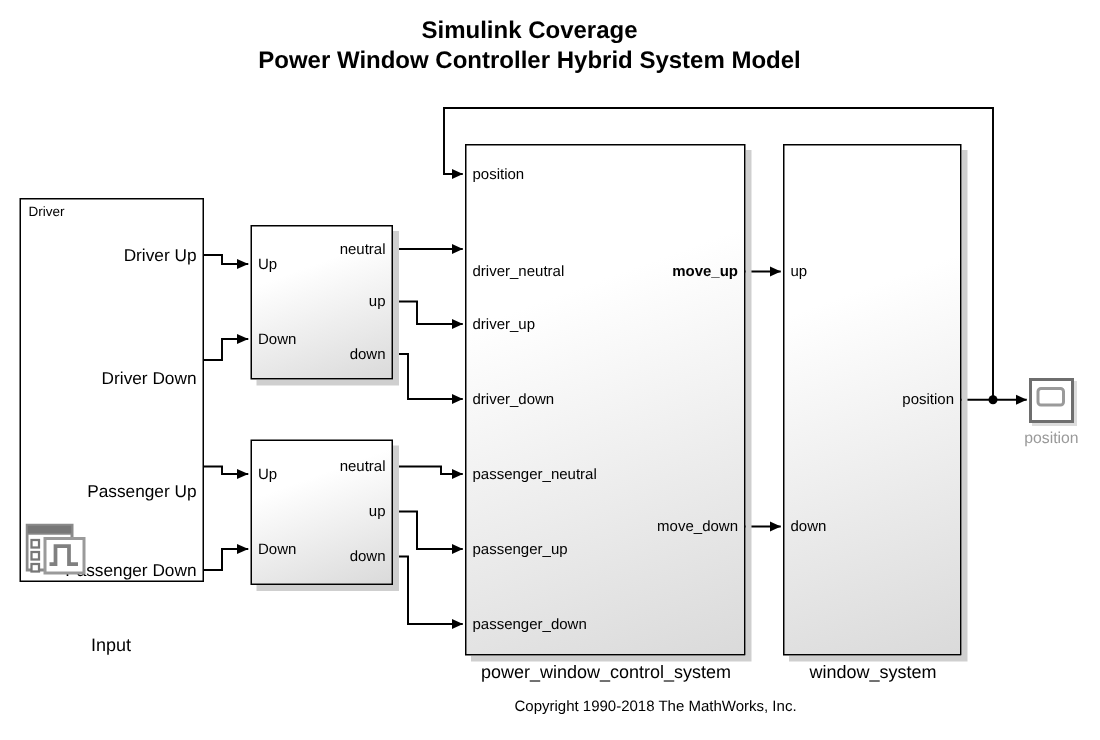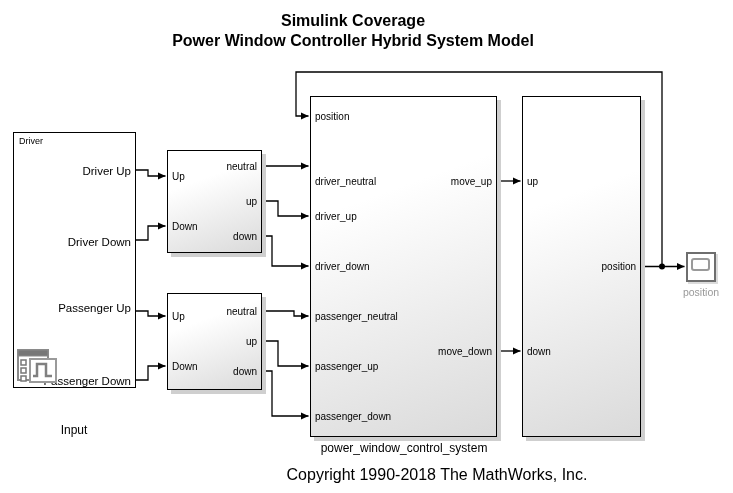--- a/index.html
+++ b/index.html
@@ -6,21 +6,21 @@
   #canvas{
     position:relative;width:733px;height:493px;background:#ffffff;overflow:hidden;
     font-family:"Liberation Sans",sans-serif;color:#000;
   }
   .title{
     position:absolute;top:11px;left:353px;transform:translateX(-50%);
     text-align:center;font-weight:bold;font-size:16px;line-height:20px;white-space:nowrap;
   }
   .copyright{
     position:absolute;top:466px;left:437px;transform:translateX(-50%);
-    font-size:16px;white-space:nowrap;
+    font-size:10px;white-space:nowrap;
   }
   .block{
     position:absolute;box-sizing:border-box;border:1.5px solid #000;
     background:linear-gradient(160deg,#ffffff 30%,#dadada 100%);
     box-shadow:4px 4px 0 #cfcfcf;
   }
   .block.flat{background:#ffffff;box-shadow:none;}
   .port{
     position:absolute;font-size:10px;line-height:12px;height:12px;white-space:nowrap;
   }
@@ -75,22 +75,22 @@
       <path d="M497,351 H520.5" marker-end="url(#arr)"></path>
       <path d="M641,266.5 H684.5" marker-end="url(#arr)"></path>
       <path d="M662,266.5 V72 H296 V116 H308.5" marker-end="url(#arr)"></path>
     </g>
     <circle cx="662" cy="266.5" r="3" fill="#000"></circle>
   </svg>
 
   <div class="block flat" style="left:13px;top:132px;width:123px;height:256px;">
     <span class="annot">Driver</span>
     <span class="port out sigport" style="top:31px;">Driver Up</span>
-    <span class="port out sigport" style="top:102px;">Driver Down</span>
-    <span class="port out sigport" style="top:168px;">Passenger Up</span>
+    <span class="port out sigport" style="top:113px;">Driver Down</span>
+    <span class="port out sigport" style="top:188px;">Passenger Up</span>
     <span class="port out sigport" style="top:241px;">Passenger Down</span>
     <span class="icon-wrap">
       <svg width="42" height="36" viewBox="0 0 42 36">
         <rect x="1" y="1" width="30" height="30" fill="#fff" stroke="#8a8a8a" stroke-width="2"></rect>
         <rect x="1" y="1" width="30" height="6" fill="#777" stroke="#8a8a8a" stroke-width="1"></rect>
         <rect x="4" y="11" width="5" height="5" fill="#fff" stroke="#777" stroke-width="1.5"></rect>
         <rect x="4" y="19" width="5" height="5" fill="#fff" stroke="#777" stroke-width="1.5"></rect>
         <rect x="4" y="27" width="5" height="5" fill="#fff" stroke="#777" stroke-width="1.5"></rect>
         <rect x="13" y="10" width="26" height="23" fill="#fff" stroke="#9a9a9a" stroke-width="2"></rect>
         <path d="M16,27 H20 V15 H29 V27 H35" fill="none" stroke="#808080" stroke-width="2.5"></path>
@@ -116,30 +116,31 @@
   </div>
 
   <div class="block" style="left:310px;top:96px;width:187px;height:341px;">
     <span class="port in" style="top:14px;">position</span>
     <span class="port in" style="top:63px;margin-top:16px;">driver_neutral</span>
     <span class="port in" style="top:114px;">driver_up</span>
     <span class="port in" style="top:164px;">driver_down</span>
     <span class="port in" style="top:214px;">passenger_neutral</span>
     <span class="port in" style="top:264px;">passenger_up</span>
     <span class="port in" style="top:314px;">passenger_down</span>
-    <span class="port out" style="top:79px;">move_up</span>
+    <span class="port out" style="top:79px;font-weight:bold;">move_up</span>
     <span class="port out" style="top:249px;margin-left:41px;">move_down</span>
   </div>
   <div class="caption" style="left:304px;top:442px;">power_window_control_system</div>
 
   <div class="block" style="left:522px;top:96px;width:119px;height:341px;">
     <span class="port in" style="top:79px;">up</span>
     <span class="port in" style="top:249px;">down</span>
     <span class="port out" style="top:164px;">position</span>
   </div>
+  <div class="caption" style="left:482px;top:442px;">window_system</div>
 
   <div class="scope">
     <span class="scope-screen"></span>
   </div>
   <div class="caption gray" style="left:601px;top:286px;">position</div>
 
   <div class="copyright">Copyright 1990-2018 The MathWorks, Inc.</div>
 
 </div>
 

